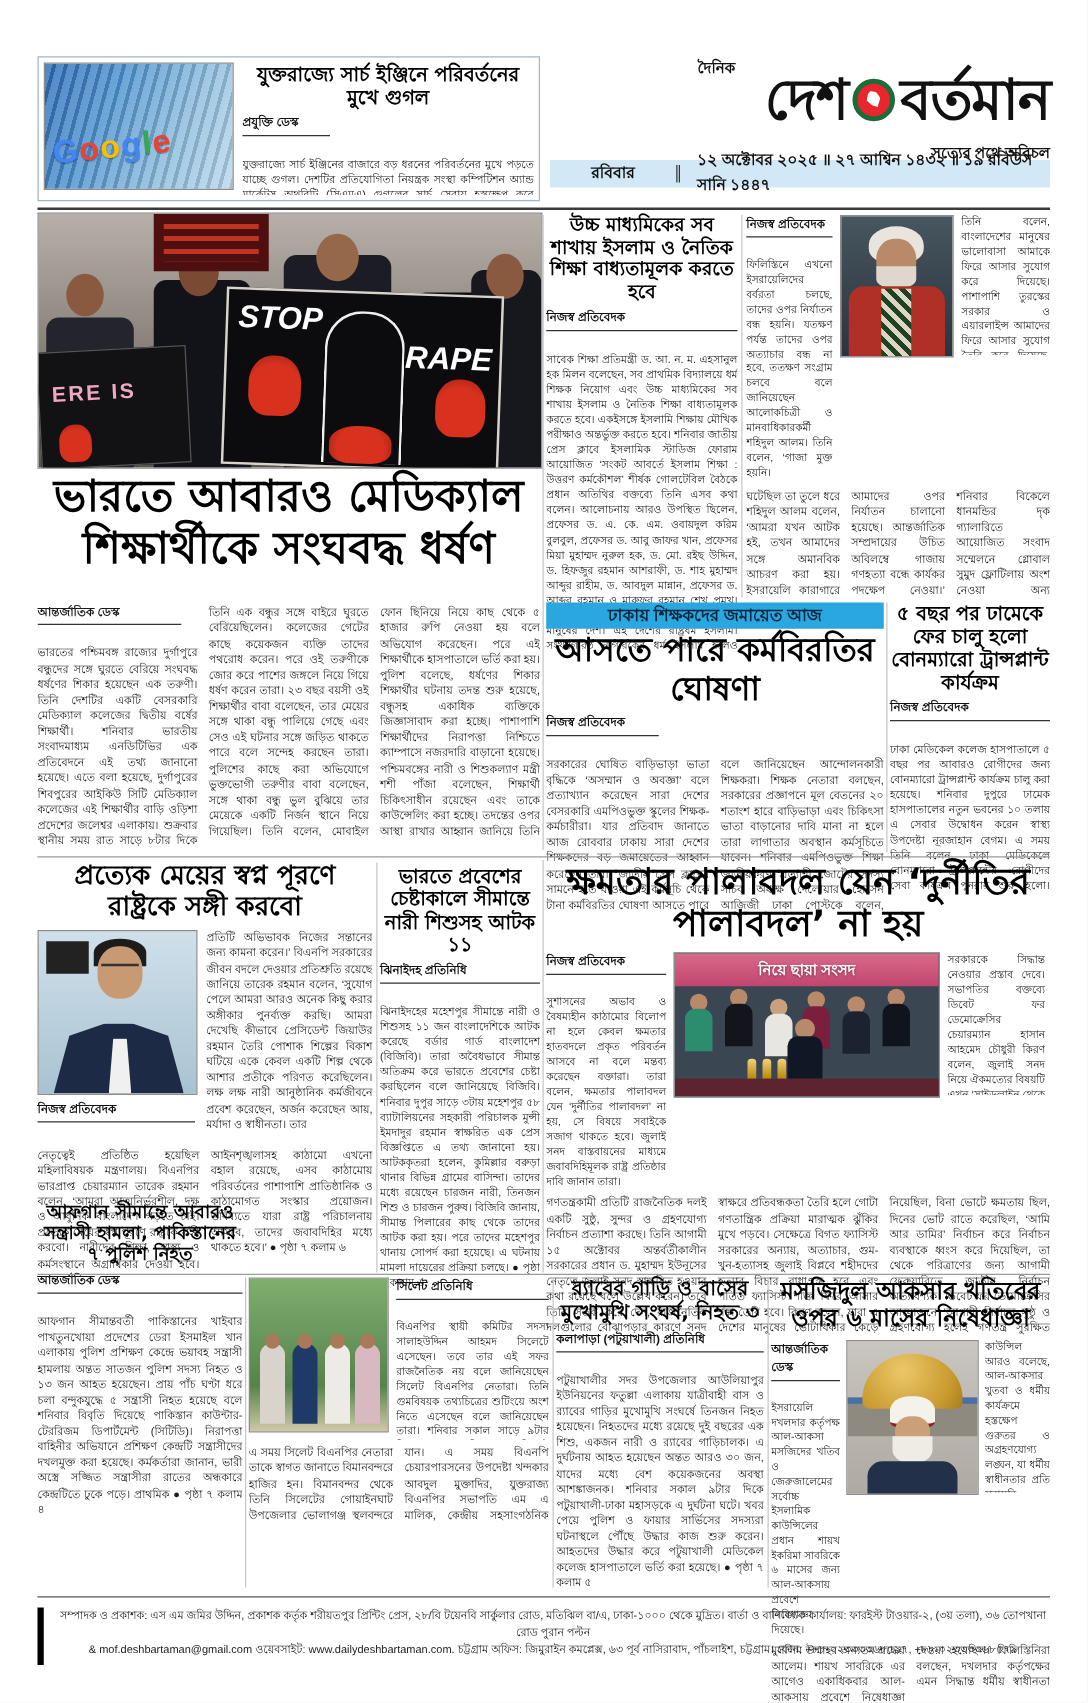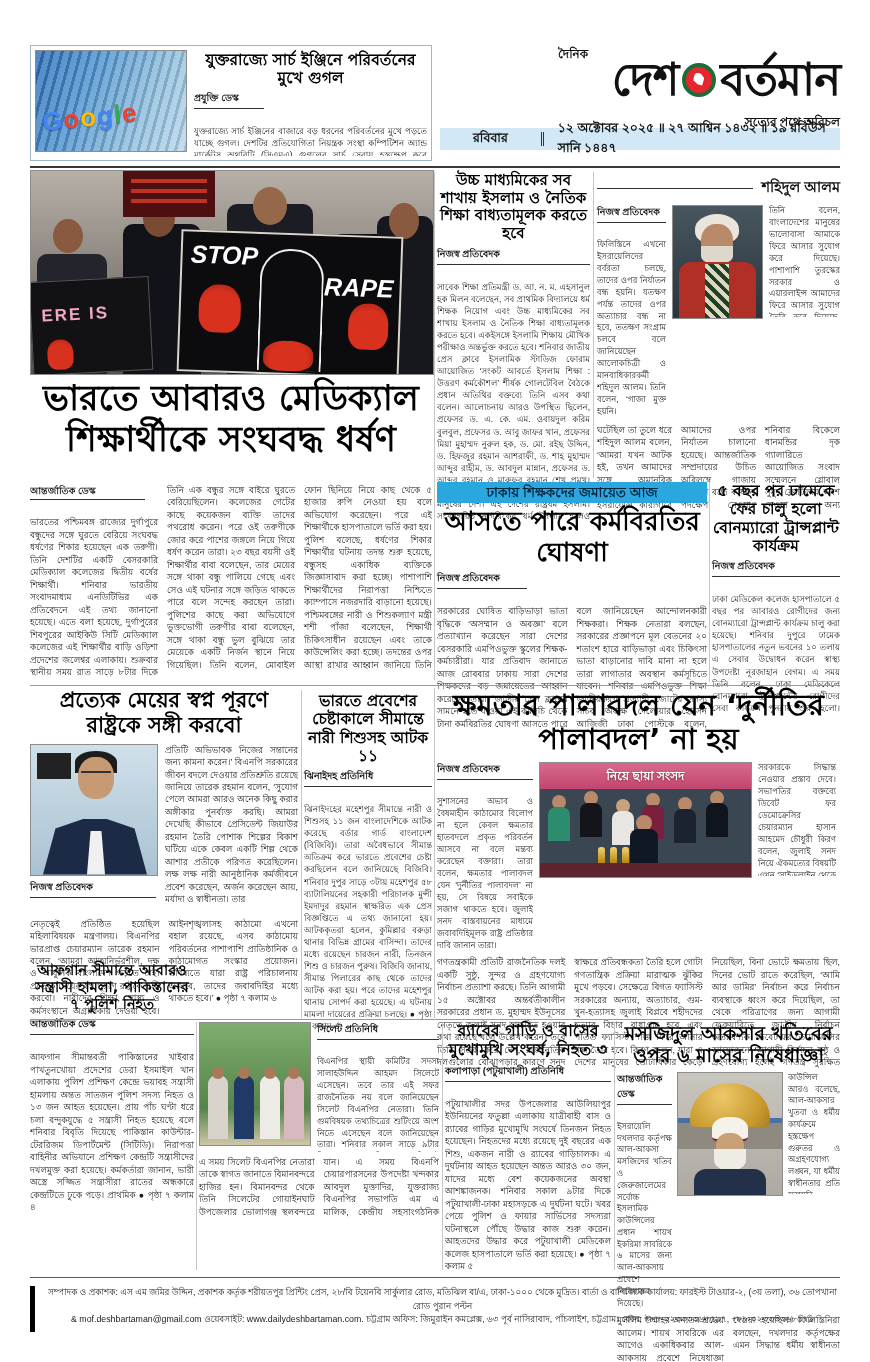--- a/index.html
+++ b/index.html
@@ -233,24 +233,20 @@
     <span>ভারতের পশ্চিমবঙ্গ রাজ্যের দুর্গাপুরে বন্ধুদের সঙ্গে ঘুরতে বেরিয়ে সংঘবদ্ধ ধর্ষণের শিকার হয়েছেন এক তরুণী। তিনি দেশটির একটি বেসরকারি মেডিক্যাল কলেজের দ্বিতীয় বর্ষের শিক্ষার্থী। শনিবার ভারতীয় সংবাদমাধ্যম এনডিটিভির এক প্রতিবেদনে এই তথ্য জানানো হয়েছে। এতে বলা হয়েছে, দুর্গাপুরের শিবপুরের আইকিউ সিটি মেডিক্যাল কলেজের এই শিক্ষার্থীর বাড়ি ওড়িশা প্রদেশের জলেশ্বর এলাকায়। শুক্রবার স্থানীয় সময় রাত সাড়ে ৮টার দিকে তিনি এক বন্ধুর সঙ্গে বাইরে ঘুরতে বেরিয়েছিলেন। কলেজের গেটের কাছে কয়েকজন ব্যক্তি তাদের পথরোধ করেন। পরে ওই তরুণীকে জোর করে পাশের জঙ্গলে নিয়ে গিয়ে ধর্ষণ করেন তারা। ২৩ বছর বয়সী ওই শিক্ষার্থীর বাবা বলেছেন, তার মেয়ের সঙ্গে থাকা বন্ধু পালিয়ে গেছে এবং সেও এই ঘটনার সঙ্গে জড়িত থাকতে পারে বলে সন্দেহ করছেন তারা। পুলিশের কাছে করা অভিযোগে ভুক্তভোগী তরুণীর বাবা বলেছেন, সঙ্গে থাকা বন্ধু ভুল বুঝিয়ে তার মেয়েকে একটি নির্জন স্থানে নিয়ে গিয়েছিল। তিনি বলেন, মোবাইল ফোন ছিনিয়ে নিয়ে কাছ থেকে ৫ হাজার রুপি নেওয়া হয় বলে অভিযোগ করেছেন। পরে এই শিক্ষার্থীকে হাসপাতালে ভর্তি করা হয়। পুলিশ বলেছে, ধর্ষণের শিকার শিক্ষার্থীর ঘটনায় তদন্ত শুরু হয়েছে, বন্ধুসহ একাধিক ব্যক্তিকে জিজ্ঞাসাবাদ করা হচ্ছে। পাশাপাশি শিক্ষার্থীদের নিরাপত্তা নিশ্চিতে ক্যাম্পাসে নজরদারি বাড়ানো হয়েছে। পশ্চিমবঙ্গের নারী ও শিশুকল্যাণ মন্ত্রী শশী পাঁজা বলেছেন, শিক্ষার্থী চিকিৎসাধীন রয়েছেন এবং তাকে কাউন্সেলিং করা হচ্ছে। তদন্তের ওপর আস্থা রাখার আহ্বান জানিয়ে তিনি বলেন, অপরাধকে রাজনৈতিকভাবে দেখা ঠিক নয়। দুর্ভাগ্যজনকভাবে এই ঘটনায় রাজনীতি ঢুকে পড়েছে বলে কলেজ কর্তৃপক্ষের কাছে প্রতিবেদন চাওয়া হয়েছে। ● পৃষ্ঠা ৭ কলাম ৫</span>
   </section>
 
   <section class="abs" id="edu-story">
     <div class="hl" id="edu-hl">উচ্চ মাধ্যমিকের সব শাখায় ইসলাম ও নৈতিক শিক্ষা বাধ্যতামূলক করতে হবে</div>
     <span class="byline">নিজস্ব প্রতিবেদক</span>
     <div class="body-txt" id="edu-body">সাবেক শিক্ষা প্রতিমন্ত্রী ড. আ. ন. ম. এহসানুল হক মিলন বলেছেন, সব প্রাথমিক বিদ্যালয়ে ধর্ম শিক্ষক নিয়োগ এবং উচ্চ মাধ্যমিকের সব শাখায় ইসলাম ও নৈতিক শিক্ষা বাধ্যতামূলক করতে হবে। একইসঙ্গে ইসলামি শিক্ষায় মৌখিক পরীক্ষাও অন্তর্ভুক্ত করতে হবে। শনিবার জাতীয় প্রেস ক্লাবে ইসলামিক স্টাডিজ ফোরাম আয়োজিত ‘সংকট আবর্তে ইসলাম শিক্ষা : উত্তরণ কর্মকৌশল’ শীর্ষক গোলটেবিল বৈঠকে প্রধান অতিথির বক্তব্যে তিনি এসব কথা বলেন। আলোচনায় আরও উপস্থিত ছিলেন, প্রফেসর ড. এ. কে. এম. ওবায়দুল করিম বুলবুল, প্রফেসর ড. আবু জাফর খান, প্রফেসর মিয়া মুহাম্মদ নুরুল হক, ড. মো. রইছ উদ্দিন, ড. হিফজুর রহমান আশরাফী, ড. শাহ মুহাম্মদ আব্দুর রাহীম, ড. আবদুল মান্নান, প্রফেসর ড. আব্দুর রহমান ও মারুফুর রহমান শেখ প্রমুখ। সভায় বক্তারা বলেন, বাংলাদেশ একটি ধর্মপ্রাণ মানুষের দেশ। এই দেশের রাষ্ট্রধর্ম ইসলাম। সংখ্যাগরিষ্ঠ নাগরিকের ধর্ম ইসলাম হলেও অন্যান্য ধর্মের নাগরিকরাও ধর্মপ্রাণ। কিন্তু রাষ্ট্রের নাগরিক ও নতুন প্রজন্মের জন্য জাতীয় শিক্ষানীতিতে কোনো স্তরেই ‘ইসলাম ও নৈতিক শিক্ষা’কে গুরুত্বসহকারে আবশ্যিকভাবে পঠন-পাঠনের ব্যবস্থা করা হয়নি। ফলে অনেকেই নানা উৎস থেকে ধর্মশিক্ষা গ্রহণ করে, যার কারণে ভুল ব্যাখ্যা। ● পৃষ্ঠা ৭ কলাম ৫</div>
   </section>
 
   <section class="abs" id="pal-story">
-    <div id="pal-speaker">
-      <span class="sp-line"></span>
-      <span class="sp-name">শহিদুল আলম</span>
-    </div>
     <div id="pal-row">
       <div id="pal-left">
         <span class="byline">নিজস্ব প্রতিবেদক</span>
         <div class="body-txt" style="font-size:8.4px">ফিলিস্তিনে এখনো ইসরায়েলিদের বর্বরতা চলছে, তাদের ওপর নির্যাতন বন্ধ হয়নি। যতক্ষণ পর্যন্ত তাদের ওপর অত্যাচার বন্ধ না হবে, ততক্ষণ সংগ্রাম চলবে বলে জানিয়েছেন আলোকচিত্রী ও মানবাধিকারকর্মী শহিদুল আলম। তিনি বলেন, ‘গাজা মুক্ত হয়নি।</div>
       </div>
       <div class="photo" id="pal-photo">
         <span class="hair"></span>
         <span class="face"></span>
         <span class="beard"></span>
         <span class="shirt"></span>

